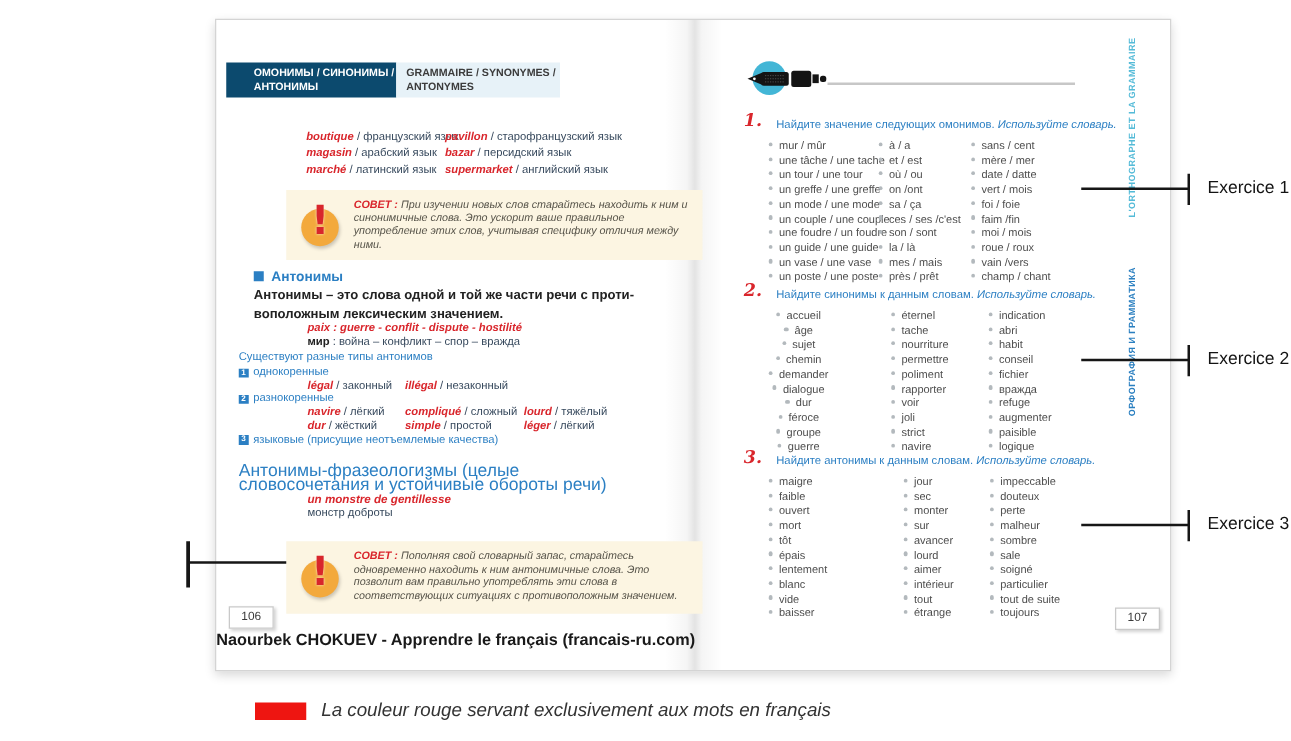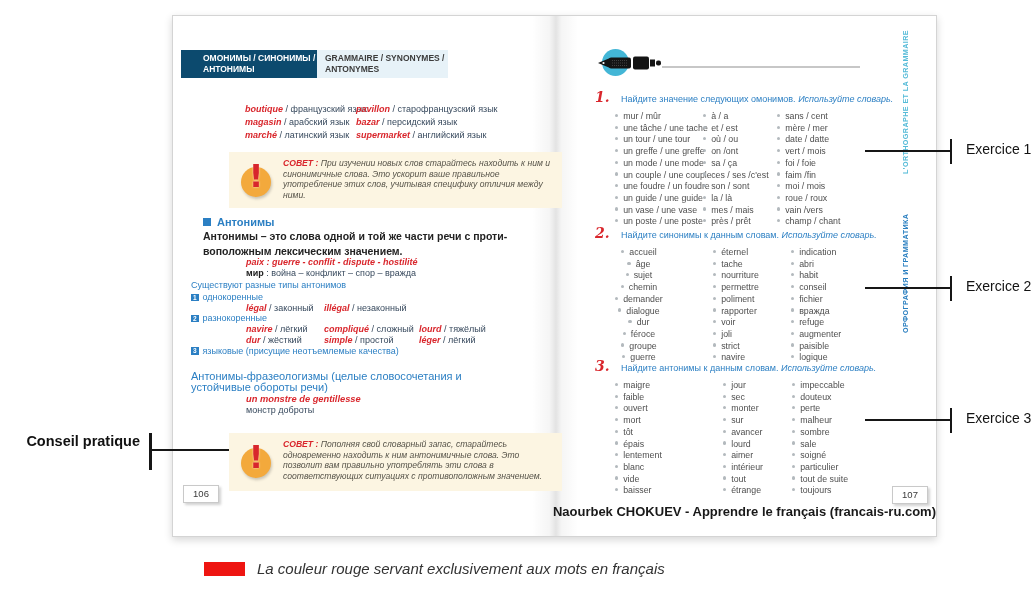--- a/index.html
+++ b/index.html
@@ -7,21 +7,21 @@
          font-family:"Liberation Sans",sans-serif;}
 
   
   .book{position:absolute;left:172px;top:15px;width:763px;height:520px;background:#fff;
         border:1px solid #d4d4d4;box-shadow:0 3px 8px rgba(0,0,0,.16);}
   .spine{position:absolute;left:359px;top:0;width:46px;height:100%;pointer-events:none;
          background:linear-gradient(90deg,rgba(0,0,0,0) 0%,rgba(0,0,0,.04) 38%,rgba(0,0,0,.11) 52%,rgba(0,0,0,.04) 64%,rgba(0,0,0,0) 100%);}
   .page{position:absolute;top:0;height:100%;width:381px;}
   .page-left{left:0;}
   .page-right{left:382px;}
-  .book-footer{position:absolute;left:0;top:488px;width:100%;text-align:right;
+  .book-footer{position:absolute;left:0;top:488px;width:100%;text-align:left;
         font-size:13px;font-weight:bold;color:#191919;}
   .pagenum{position:absolute;width:34px;height:16px;background:#fff;border:1px solid #c9c9c9;
         box-shadow:1.5px 1.5px 2.5px rgba(0,0,0,.18);font-size:9.5px;color:#3a3a3a;
         text-align:center;line-height:16px;}
   .pagenum.p106{left:10px;top:469px;}
   .pagenum.p107{left:337px;top:470px;}
 
   
   .lp-header{position:absolute;left:8px;top:34px;display:flex;}
   .hdr-ru{width:114px;height:25px;background:#0c4a6e;color:#fff;font-size:8.5px;font-weight:bold;
@@ -59,21 +59,21 @@
   .types{position:absolute;left:18px;top:276px;}
   .type-label{font-size:9px;color:#2b7fc3;line-height:10.7px;}
   .type-num{display:inline-block;width:7.5px;height:7.5px;background:#2b7fc3;color:#fff;
           font-size:6.5px;font-weight:bold;line-height:7.5px;text-align:center;margin-right:4px;
           vertical-align:0.5px;}
   .type-row{margin-left:55px;font-size:9px;line-height:10.7px;white-space:nowrap;}
   .type-row .pair{display:inline-block;min-width:78px;}
   .type-row .pair:nth-child(2){min-width:95px;}
   .type-row .pair:last-child{min-width:0;}
   .phrase{position:absolute;left:18px;top:355px;}
-  .phrase-label{font-size:11px;color:#2b7fc3;line-height:10.8px;width:300px;}
+  .phrase-label{font-size:14px;color:#2b7fc3;line-height:10.8px;width:300px;}
   .phrase-fr{margin:2.5px 0 0 55px;font-size:9.3px;color:#d9262c;font-weight:bold;font-style:italic;
           line-height:9.5px;}
   .phrase-ru{margin:0 0 0 55px;font-size:9px;color:#37495d;line-height:9.8px;margin-top:1px;}
 
   
   .pen-circle{position:absolute;left:47px;top:33px;width:27px;height:27px;border-radius:50%;
           background:#43b6d6;}
   .pen-svg{position:absolute;left:42px;top:38px;}
   .pen-line{position:absolute;left:107px;top:50px;width:198px;height:1.6px;background:#c7c7c7;}
   .v-label{position:absolute;left:346px;writing-mode:vertical-rl;transform:rotate(180deg);
@@ -372,21 +372,20 @@
       </div>
       <div class="callout-r" style="top: 420px;">
         <div class="co-line"></div>
         <div class="co-tick"></div>
         <div class="co-label">Exercice 3</div>
       </div>
     </div>
 
   <div id="left-callout">
     <div class="lc-label">
-      <div>Conseil pratique</div>
     </div>
     <div class="lc-tick"></div>
     <div class="lc-line"></div>
   </div>
 
   <div id="legend">
     <span class="legend-swatch" style="background: rgb(238, 21, 17);"></span>
     <span class="legend-text">La couleur rouge servant exclusivement aux mots en français</span>
   </div>
 

